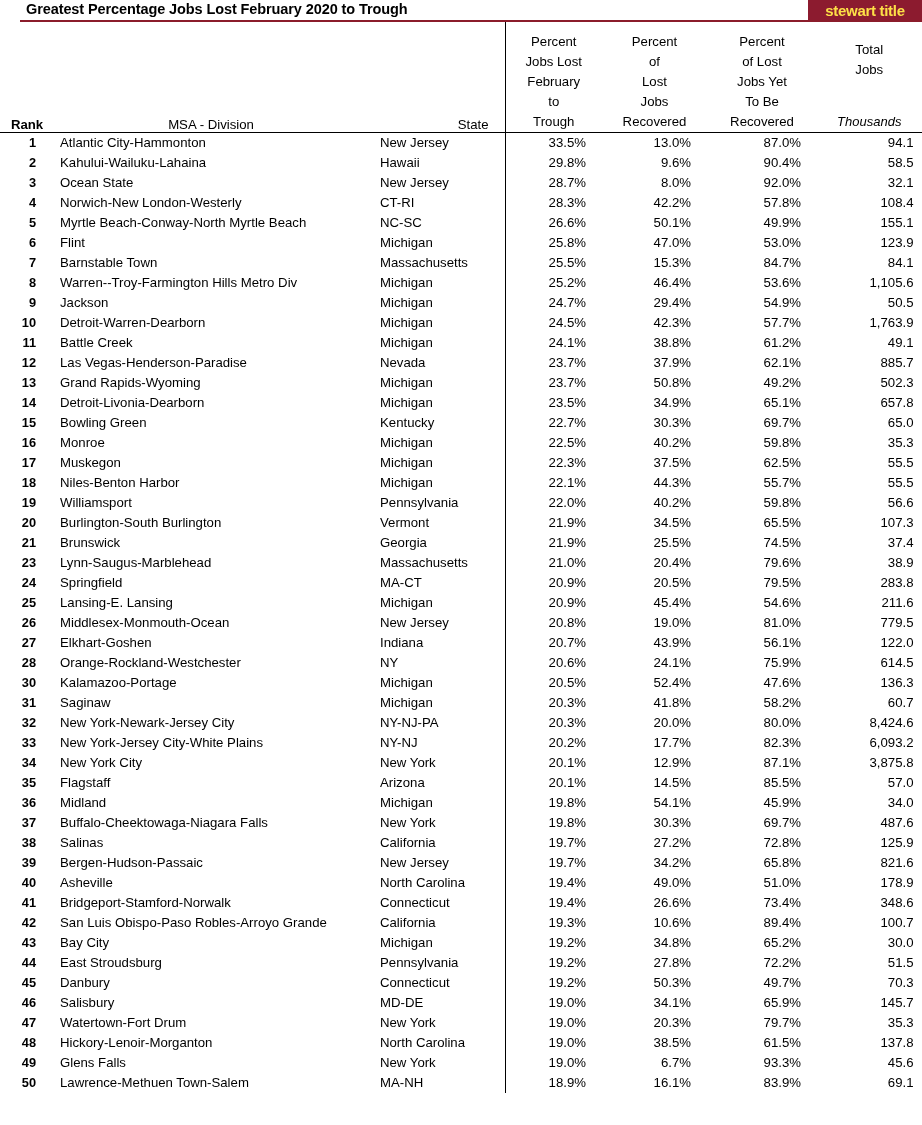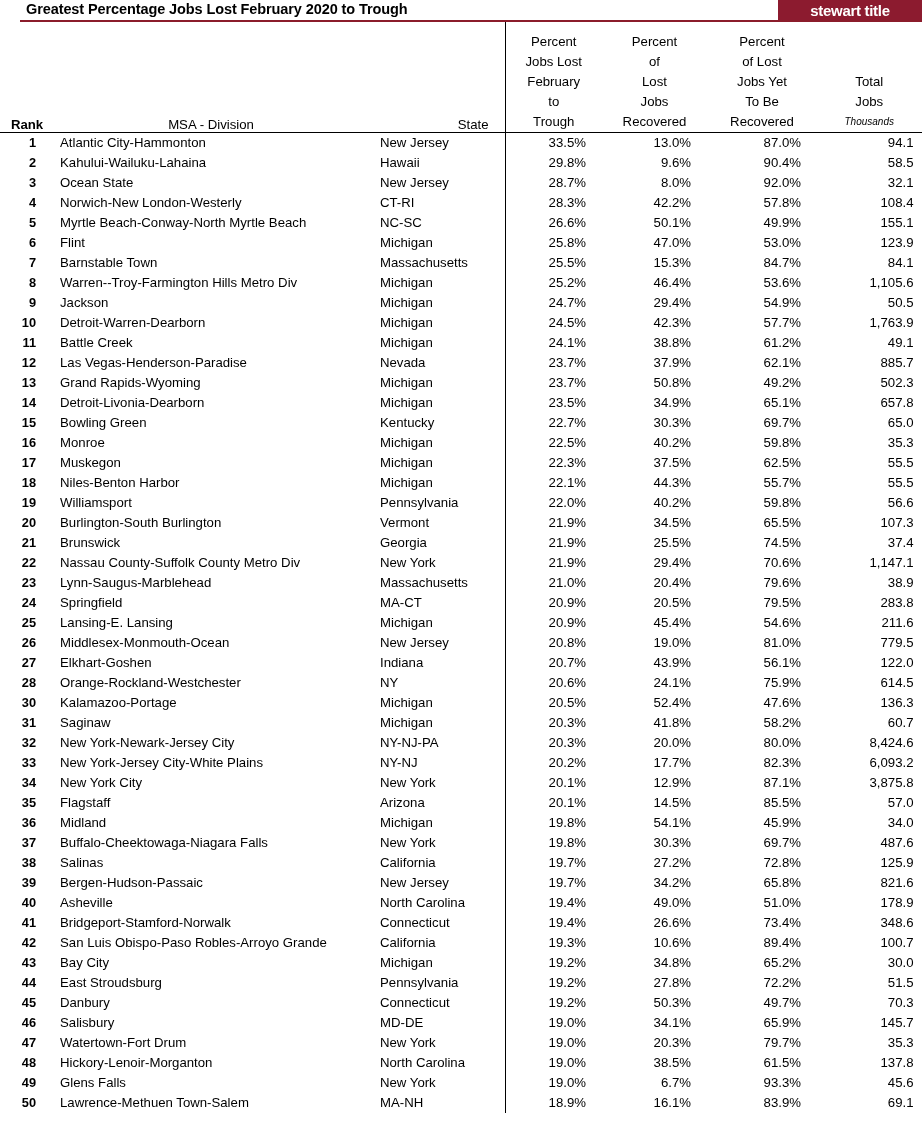--- a/index.html
+++ b/index.html
@@ -35,24 +35,24 @@
     top: 1px;
     font-size: 14.5px;
     font-weight: bold;
     letter-spacing: -0.1px;
     white-space: nowrap;
   }
   .logo {
     position: absolute;
     right: 0px;
     top: 0px;
-    width: 144px;
+    width: 114px;
     height: 20px;
     background: #8C1B2F;
-    color: #ffffff;
+    color: #fde047;
     font-size: 15px;
     font-weight: bold;
     letter-spacing: -0.3px;
     display: flex;
     align-items: center;
     justify-content: center;
     line-height: 1;
   }
 
   
@@ -89,21 +89,21 @@
   thead th.h-num   { text-align: center; }
 
   thead th.sep-left { border-left: 1.5px solid #000; }
   thead th.h-total  { border-right: 1.5px solid #000; }
 
   .stack {
     display: block;
     line-height: 20px;
   }
   .stack .ln { display: block; white-space: nowrap; }
-  .stack .ital { font-style: italic; font-size: 10px; }
+  .stack .ital { font-style: italic; font-size: 13px; margin-top: 32px; }
 
   tbody td {
     padding: 0;
     height: 20px;
     line-height: 20px;
     white-space: nowrap;
     overflow: hidden;
   }
   tbody td.rank {
     text-align: right;
@@ -377,29 +377,20 @@
         <tr>
           <td class="rank">21</td>
           <td class="msa">Brunswick</td>
           <td class="state">Georgia</td>
           <td class="num sep-left">21.9%</td>
           <td class="num">25.5%</td>
           <td class="num">74.5%</td>
           <td class="num last">37.4</td>
         </tr>
         <tr>
-          <td class="rank">22</td>
-          <td class="msa">Nassau County-Suffolk County Metro Div</td>
-          <td class="state">New York</td>
-          <td class="num sep-left">21.9%</td>
-          <td class="num">29.4%</td>
-          <td class="num">70.6%</td>
-          <td class="num last">1,147.1</td>
-        </tr>
-        <tr>
           <td class="rank">23</td>
           <td class="msa">Lynn-Saugus-Marblehead</td>
           <td class="state">Massachusetts</td>
           <td class="num sep-left">21.0%</td>
           <td class="num">20.4%</td>
           <td class="num">79.6%</td>
           <td class="num last">38.9</td>
         </tr>
         <tr>
           <td class="rank">24</td>

